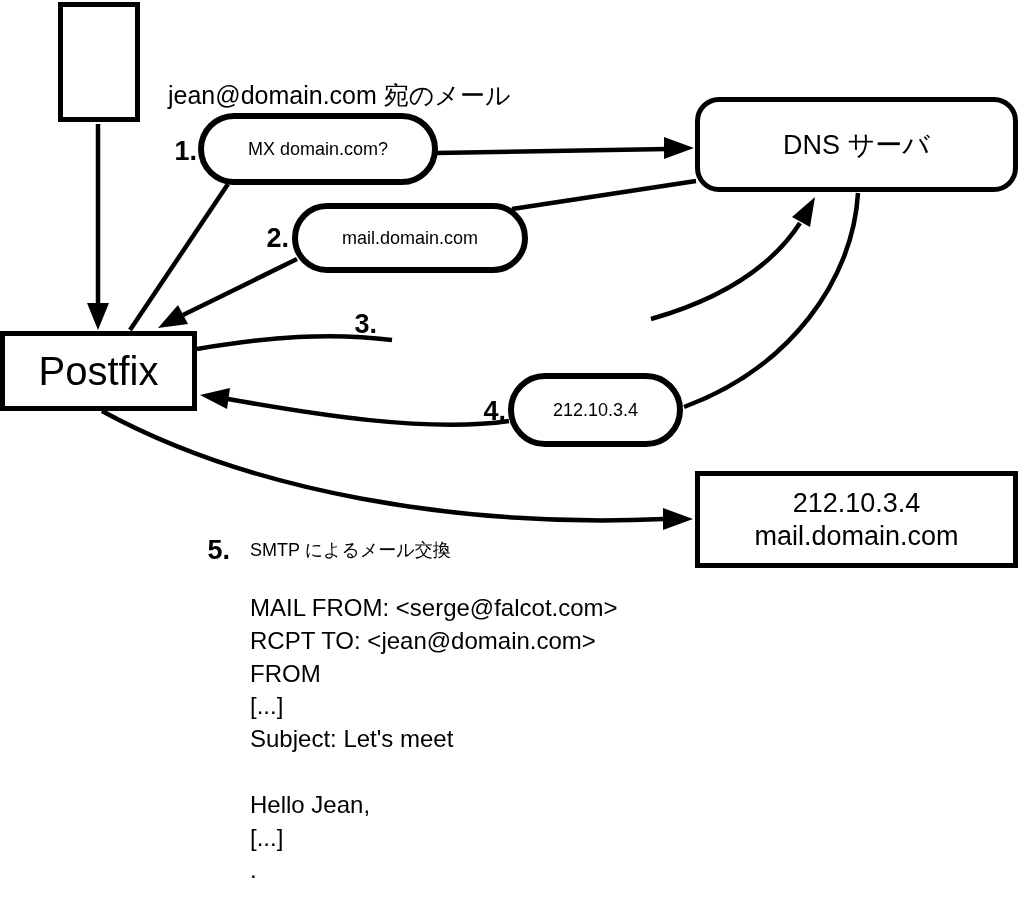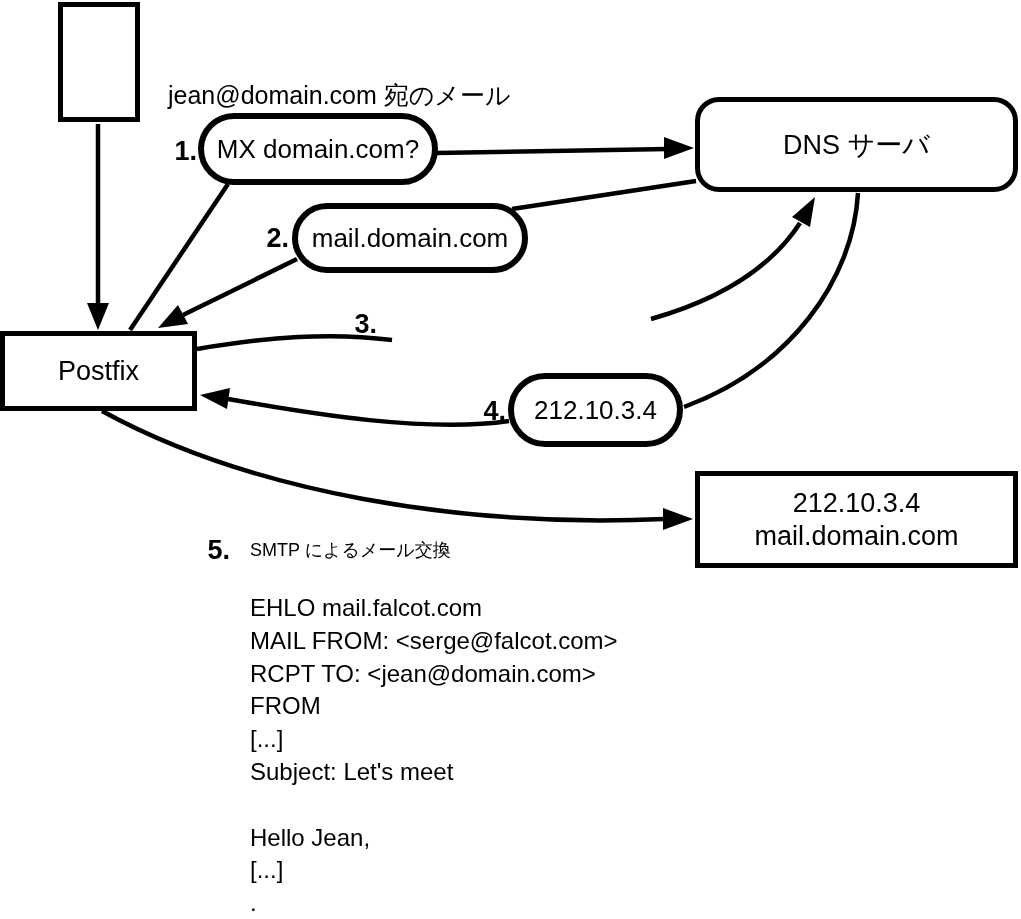--- a/index.html
+++ b/index.html
@@ -15,23 +15,23 @@
   svg.connectors polygon { fill: #000; stroke: none; }
 
   .node {
     position: absolute;
     background: #ffffff;
     border: 5px solid #000000;
     box-sizing: border-box;
     display: flex; align-items: center; justify-content: center;
     text-align: center;
   }
-  .pill { border-radius: 999px; border-width: 6px; font-size: 26px; }
+  .pill { border-radius: 999px; border-width: 6px; font-size: 18px; }
   .box-label { font-size: 27px; }
-  .postfix-box { font-size: 27px; }
+  .postfix-box { font-size: 40px; }
   .dest-box { flex-direction: column; font-size: 27px; line-height: 33px; }
 
   .stepnum {
     position: absolute; width: 60px; text-align: right;
     font-weight: bold; font-size: 27px; line-height: 30px;
   }
   .freelabel { position: absolute; font-size: 25px; line-height: 30px; white-space: nowrap; }
   .step5-label { position: absolute; font-size: 18px; line-height: 30px; white-space: nowrap; }
 
   .smtp-block { position: absolute; left: 250px; top: 592px; }
@@ -104,21 +104,20 @@
 
   <div class="stepnum" style="left:446px; top:396px;">4.</div>
   <div class="node pill" style="left:508px; top:373px; width:175px; height:74px;">
     <span>212.10.3.4</span>
   </div>
 
   <div class="stepnum" style="left:170px; top:535px;">5.</div>
   <div class="step5-label" style="left:250px; top:535px;">SMTP によるメール交換</div>
 
   <div class="smtp-block">
-    <div class="smtp-line">EHLO mail.falcot.com</div>
     <div class="smtp-line">MAIL FROM: &lt;serge@falcot.com&gt;</div>
     <div class="smtp-line">RCPT TO: &lt;jean@domain.com&gt;</div>
     <div class="smtp-line">FROM</div>
     <div class="smtp-line">[...]</div>
     <div class="smtp-line">Subject: Let's meet</div>
     <div class="smtp-line"></div>
     <div class="smtp-line">Hello Jean,</div>
     <div class="smtp-line">[...]</div>
     <div class="smtp-line">.</div>
   </div>

